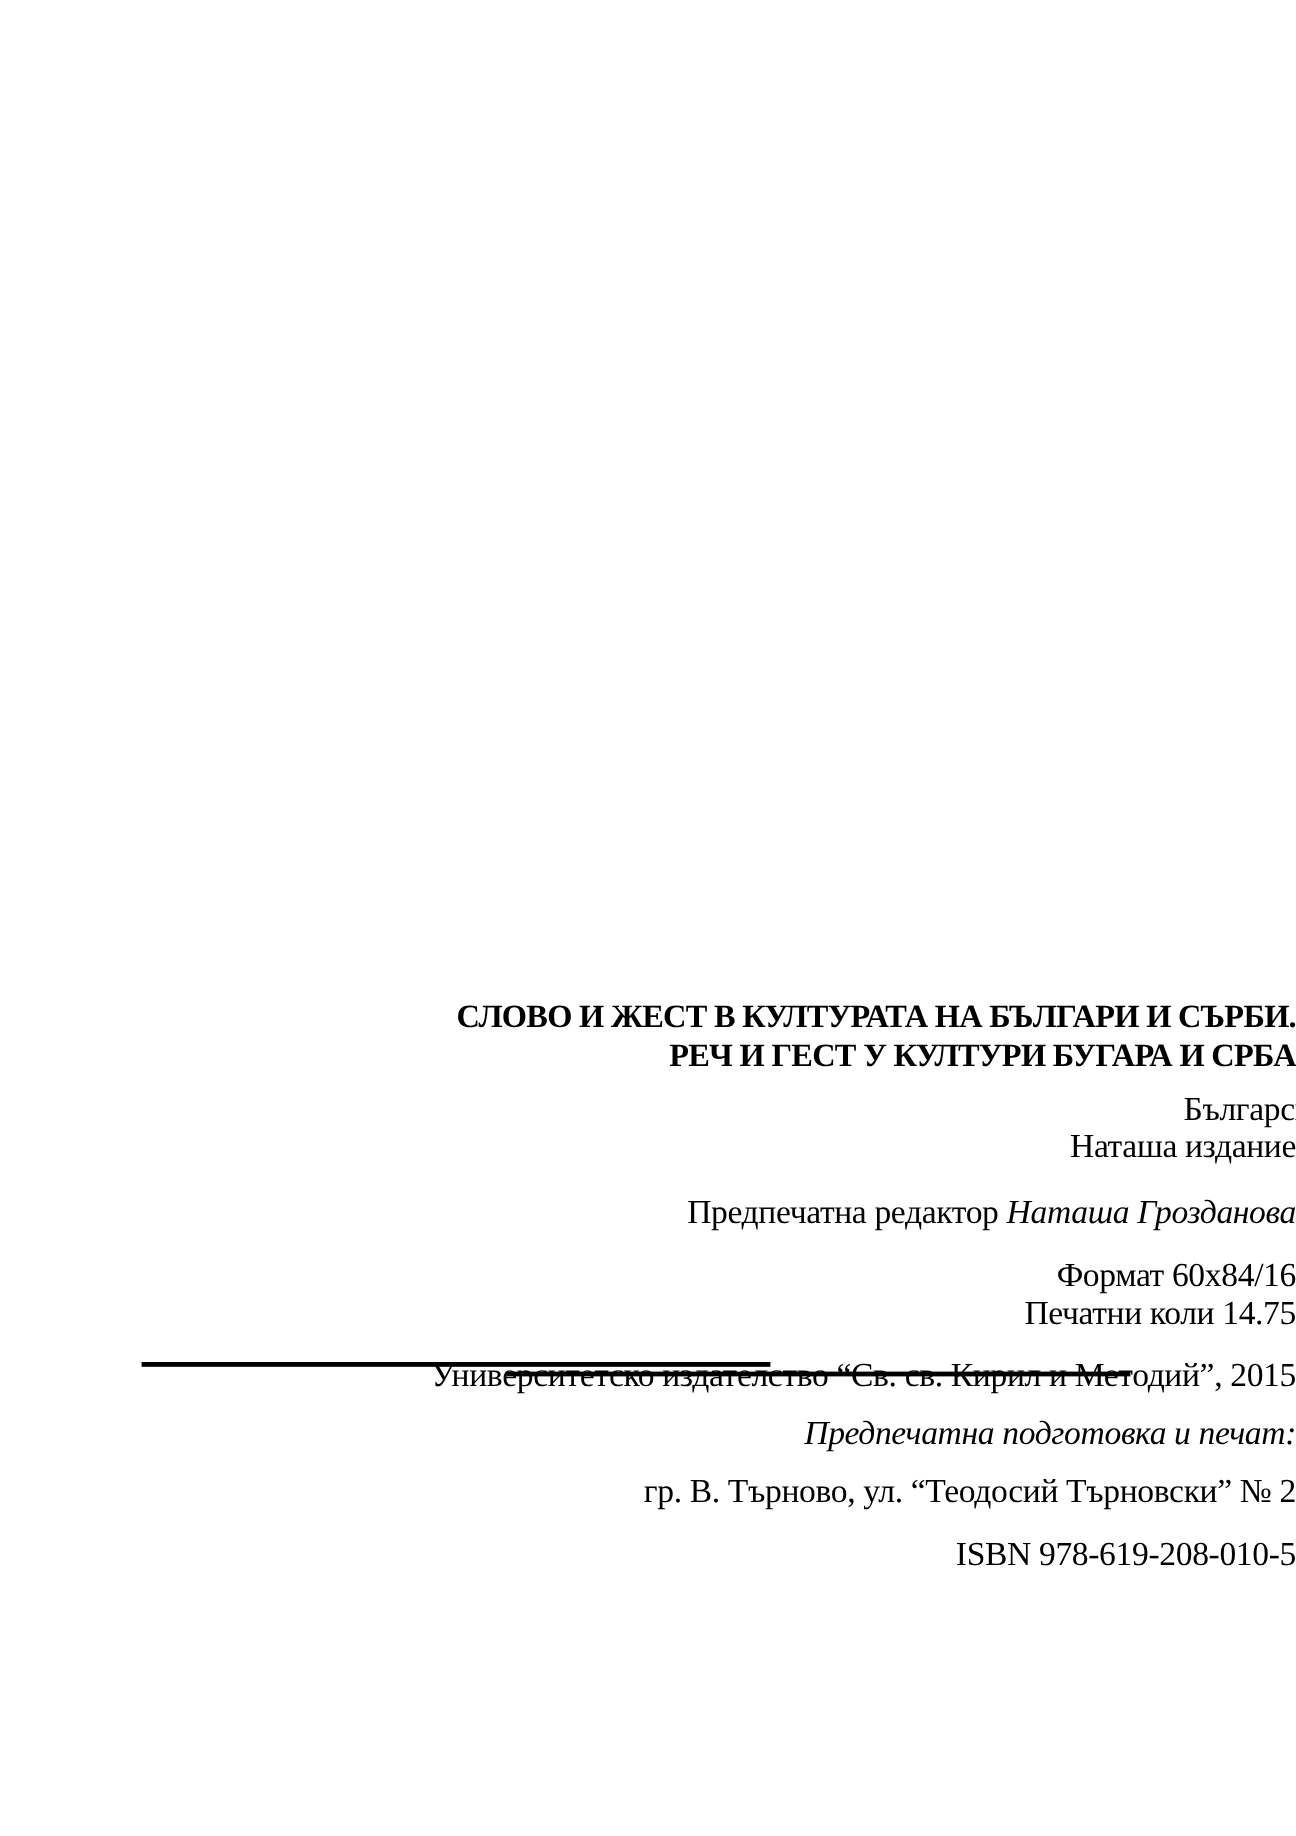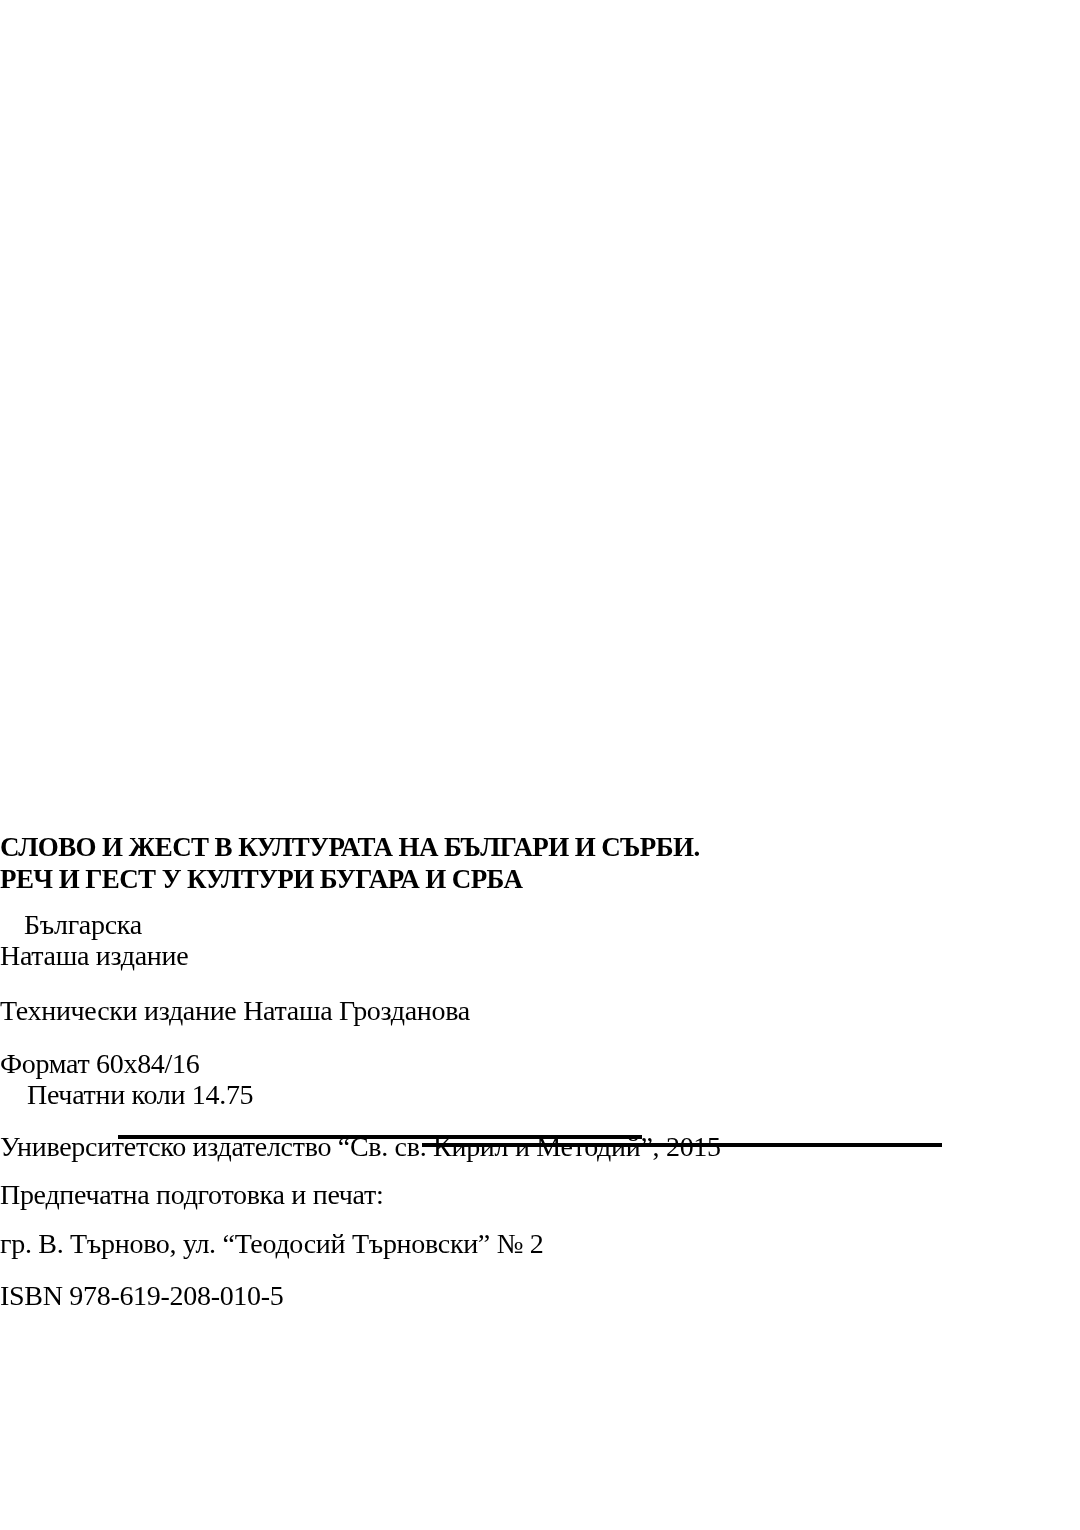--- a/index.html
+++ b/index.html
@@ -14,35 +14,35 @@
   .page {
     position: relative;
     width: 1080px;
     height: 1530px;
     background: #ffffff;
   }
   .line {
     position: absolute;
     left: 0;
     width: 1080px;
-    text-align: left;
+    text-align: right;
     white-space: nowrap;
     letter-spacing: -0.3px;
   }
   .title-line {
     font-weight: bold;
     font-size: 27px;
     line-height: 30px;
     letter-spacing: -0.6px;
   }
   .body-line {
     font-size: 28px;
     line-height: 30px;
   }
-  .italic { }
+  .italic { font-style: italic; }
   .rule {
     position: absolute;
     height: 4px;
     background: #000000;
   }
   .rule-left  { top: 1135px; left: 118px; width: 524px; }
   .rule-right { top: 1143px; left: 422px; width: 520px; }
   .t-title1   { top: 832px; }
   .t-title2   { top: 864px; }
   .t-lang     { top: 910px; margin-left: 24px; }
@@ -61,21 +61,21 @@
 <div class="page">
 
   <div class="line title-line t-title1">СЛОВО И ЖЕСТ В КУЛТУРАТА НА БЪЛГАРИ И СЪРБИ.</div>
 
   <div class="line title-line t-title2">РЕЧ И ГЕСТ У КУЛТУРИ БУГАРА И СРБА</div>
 
   <div class="line body-line t-lang">Българска</div>
 
   <div class="line body-line t-edition">Наташа издание</div>
 
-  <div class="line body-line t-editor"><span>Технически издание </span><span class="italic">Наташа Грозданова</span></div>
+  <div class="line body-line t-editor"><span>Предпечатна редактор </span><span class="italic">Наташа Грозданова</span></div>
 
   <div class="line body-line t-format">Формат 60x84/16</div>
 
   <div class="line body-line t-sheets">Печатни коли 14.75</div>
 
   <div class="rule rule-left"></div>
 
   <div class="rule rule-right"></div>
 
   <div class="line body-line italic t-prepress">Предпечатна подготовка и печат:</div>

